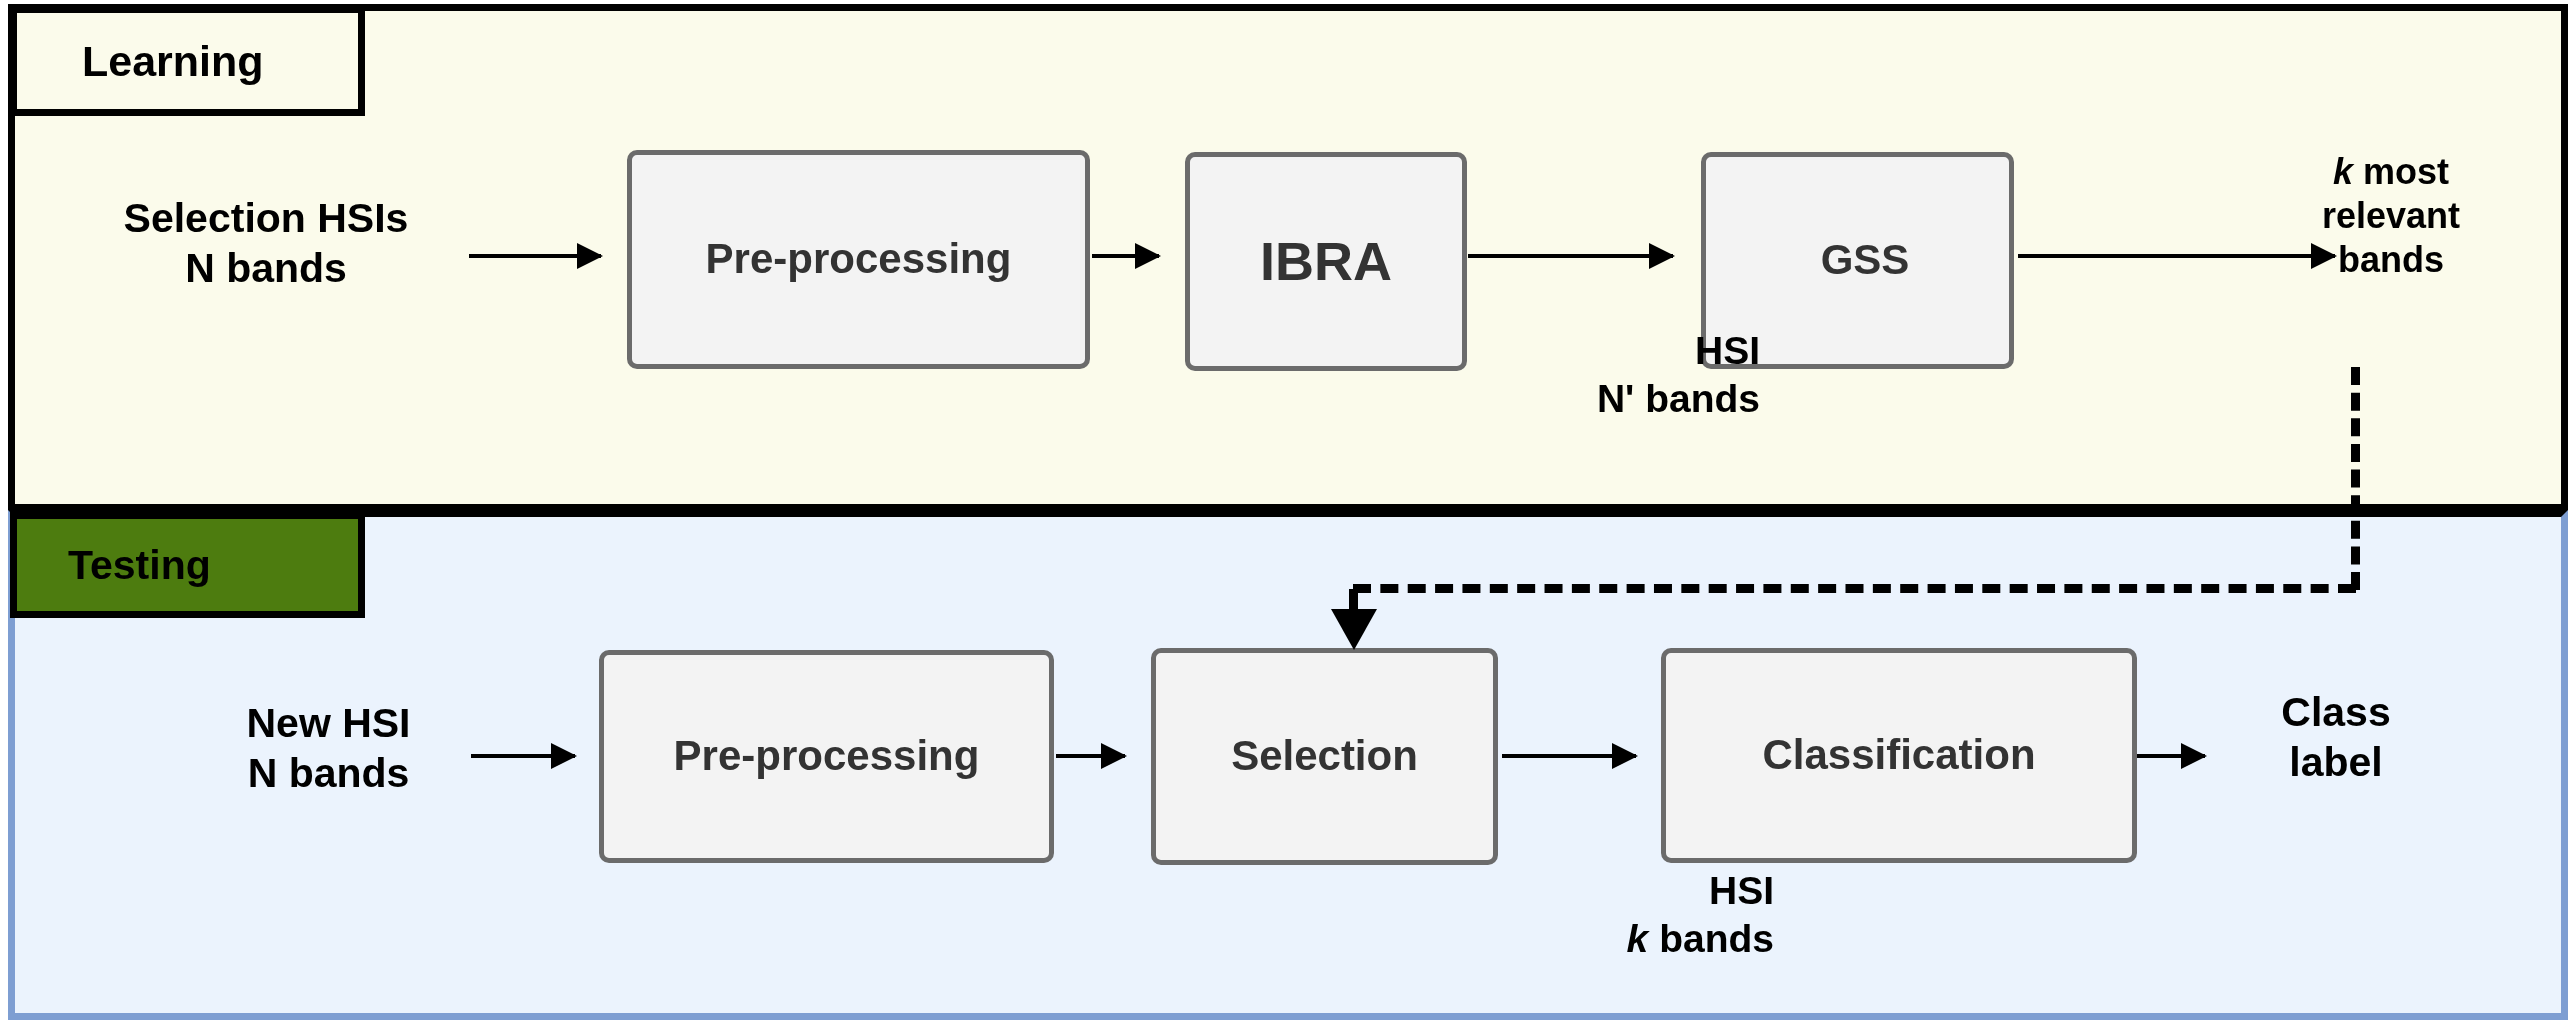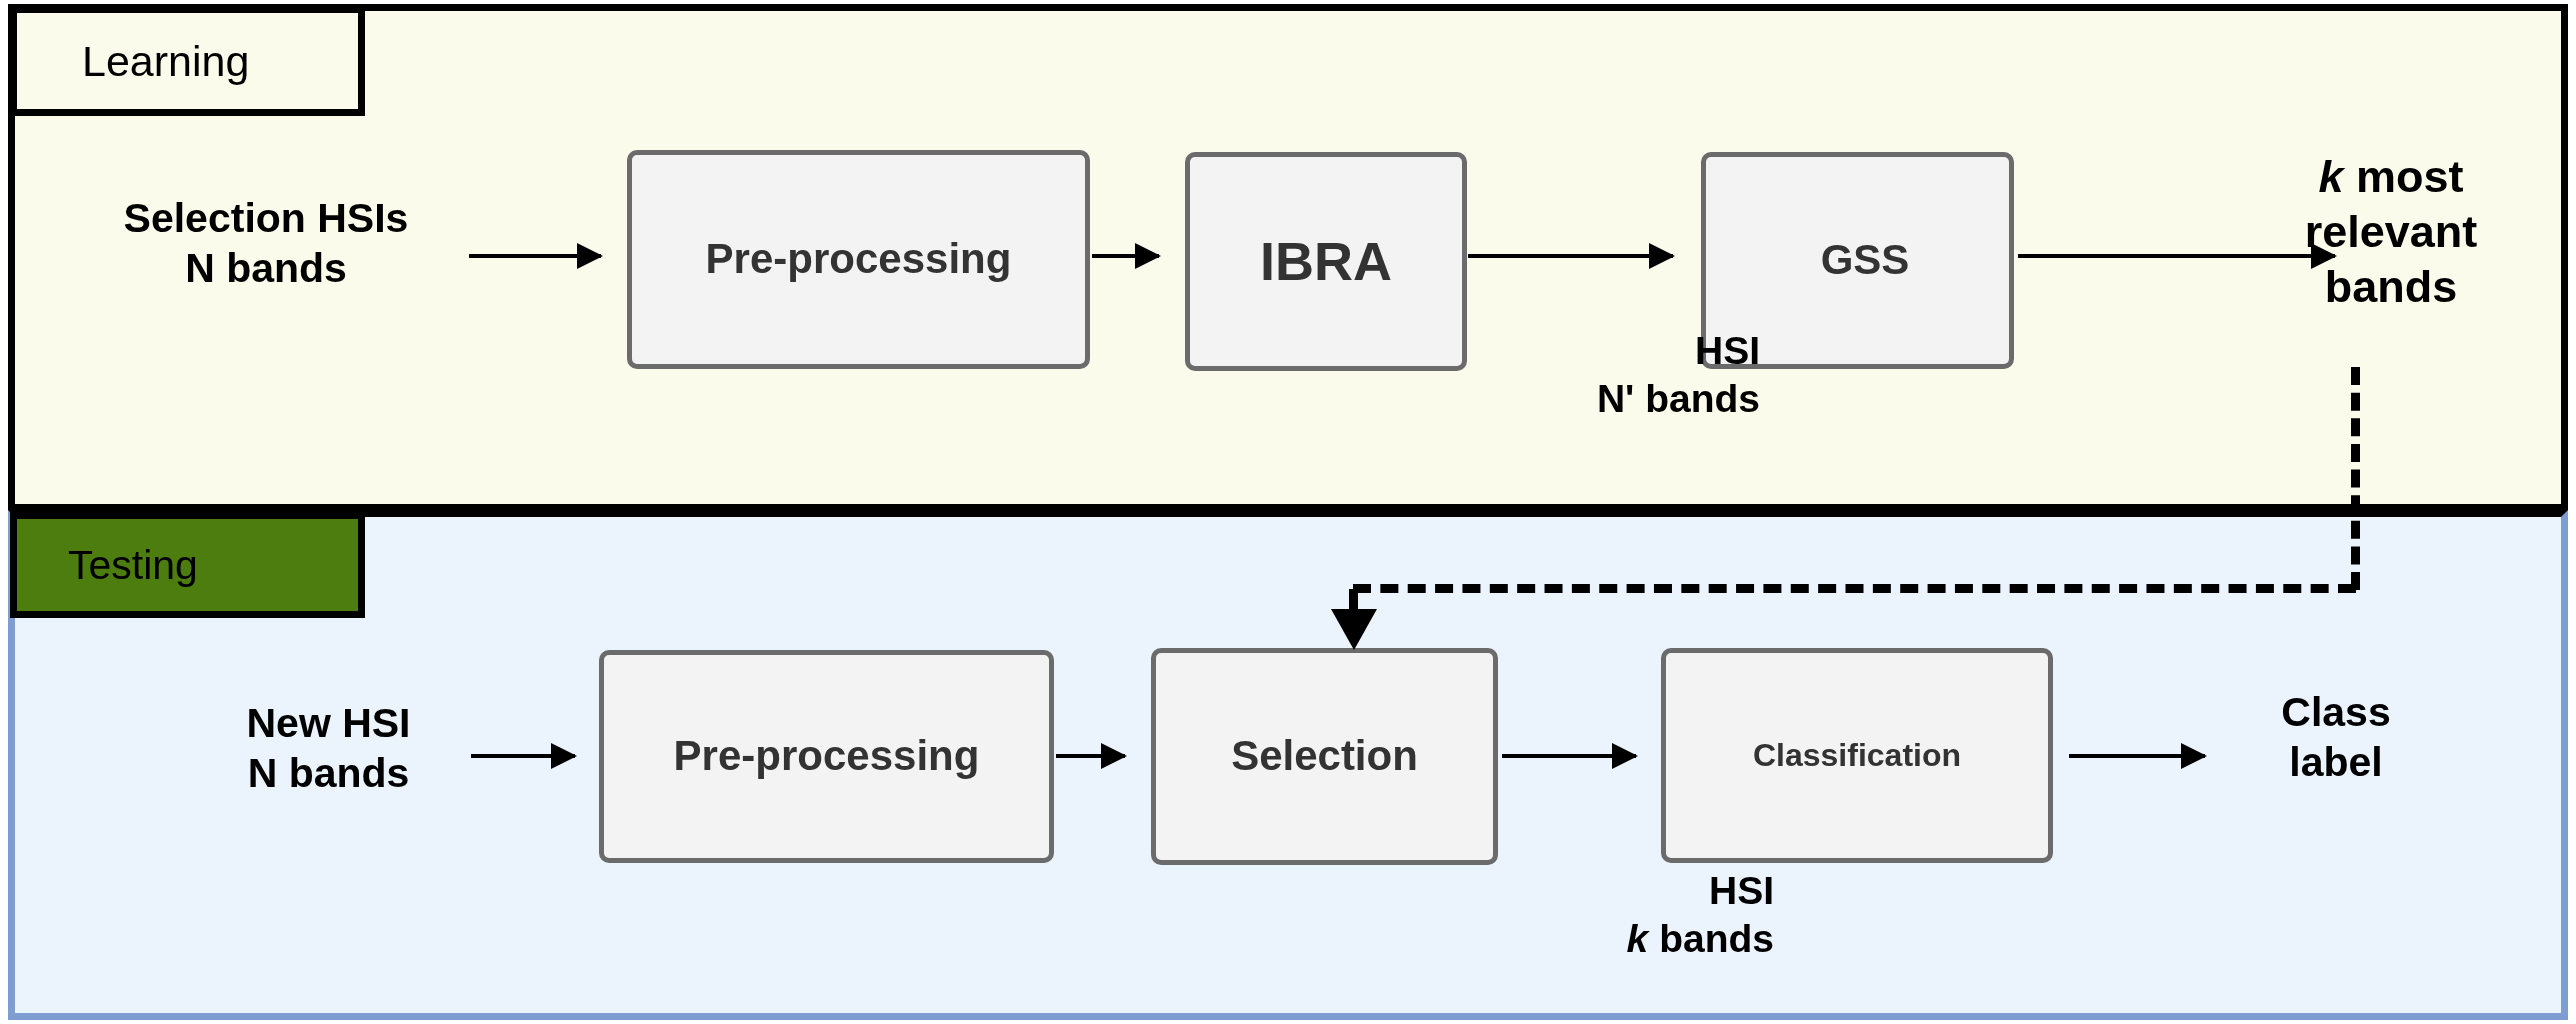--- a/index.html
+++ b/index.html
@@ -15,21 +15,21 @@
   #testing-panel{
     left:8px;top:510px;width:2560px;height:510px;
     background:#ebf3fd;border:7px solid #7e9ed2;border-top:7px solid #000000;
   }
 
   
   .section-tab{
     position:absolute;box-sizing:border-box;
     border:7px solid #000000;
     display:flex;align-items:center;
-    font-weight:normal;color:#000;
+    font-weight:bold;color:#000;
   }
   #learning-tab{
     left:10px;top:6px;width:355px;height:110px;
     background:#fbfbeb;font-size:43px;padding-left:65px;
   }
   #testing-tab{
     left:10px;top:512px;width:355px;height:106px;
     background:#4d7c0f;font-size:41px;padding-left:51px;
   }
 
@@ -101,21 +101,21 @@
 
   <div class="proc-box" style="left:1701px;top:152px;width:313px;height:217px;font-size:42px;padding-left:15px;">
     <span>GSS</span>
   </div>
 
   <div class="lbl reg" style="left:1474px;top:327px;width:286px;font-size:39px;">
     <div>HSI</div>
     <div>N' bands</div>
   </div>
 
-  <div class="lbl bold" style="left:2243px;top:150px;width:296px;font-size:45px;">
+  <div class="lbl bold" style="left:2243px;top:150px;width:296px;font-size:36px;">
     <div><i>k</i><span> most</span></div>
     <div>relevant</div>
     <div>bands</div>
   </div>
 
   <div class="panel" id="testing-panel"></div>
 
   <div class="section-tab" id="testing-tab">
     <span>Testing</span>
   </div>
@@ -131,21 +131,21 @@
   <div class="arrow" style="left:2069px;top:754px;width:136px;"></div>
 
   <div class="proc-box" style="left:599px;top:650px;width:455px;height:213px;font-size:42px;">
     <span>Pre-processing</span>
   </div>
 
   <div class="proc-box" style="left:1151px;top:648px;width:347px;height:217px;font-size:42px;">
     <span>Selection</span>
   </div>
 
-  <div class="proc-box" style="left:1661px;top:648px;width:392px;height:215px;font-size:32px;">
+  <div class="proc-box" style="left:1661px;top:648px;width:476px;height:215px;font-size:42px;">
     <span>Classification</span>
   </div>
 
   <div class="lbl reg" style="left:1478px;top:867px;width:296px;font-size:39px;">
     <div>HSI</div>
     <div><i>k</i><span> bands</span></div>
   </div>
 
   <div class="lbl bold" style="left:2213px;top:687px;width:246px;font-size:41px;text-align:center;">
     <div>Class</div>

